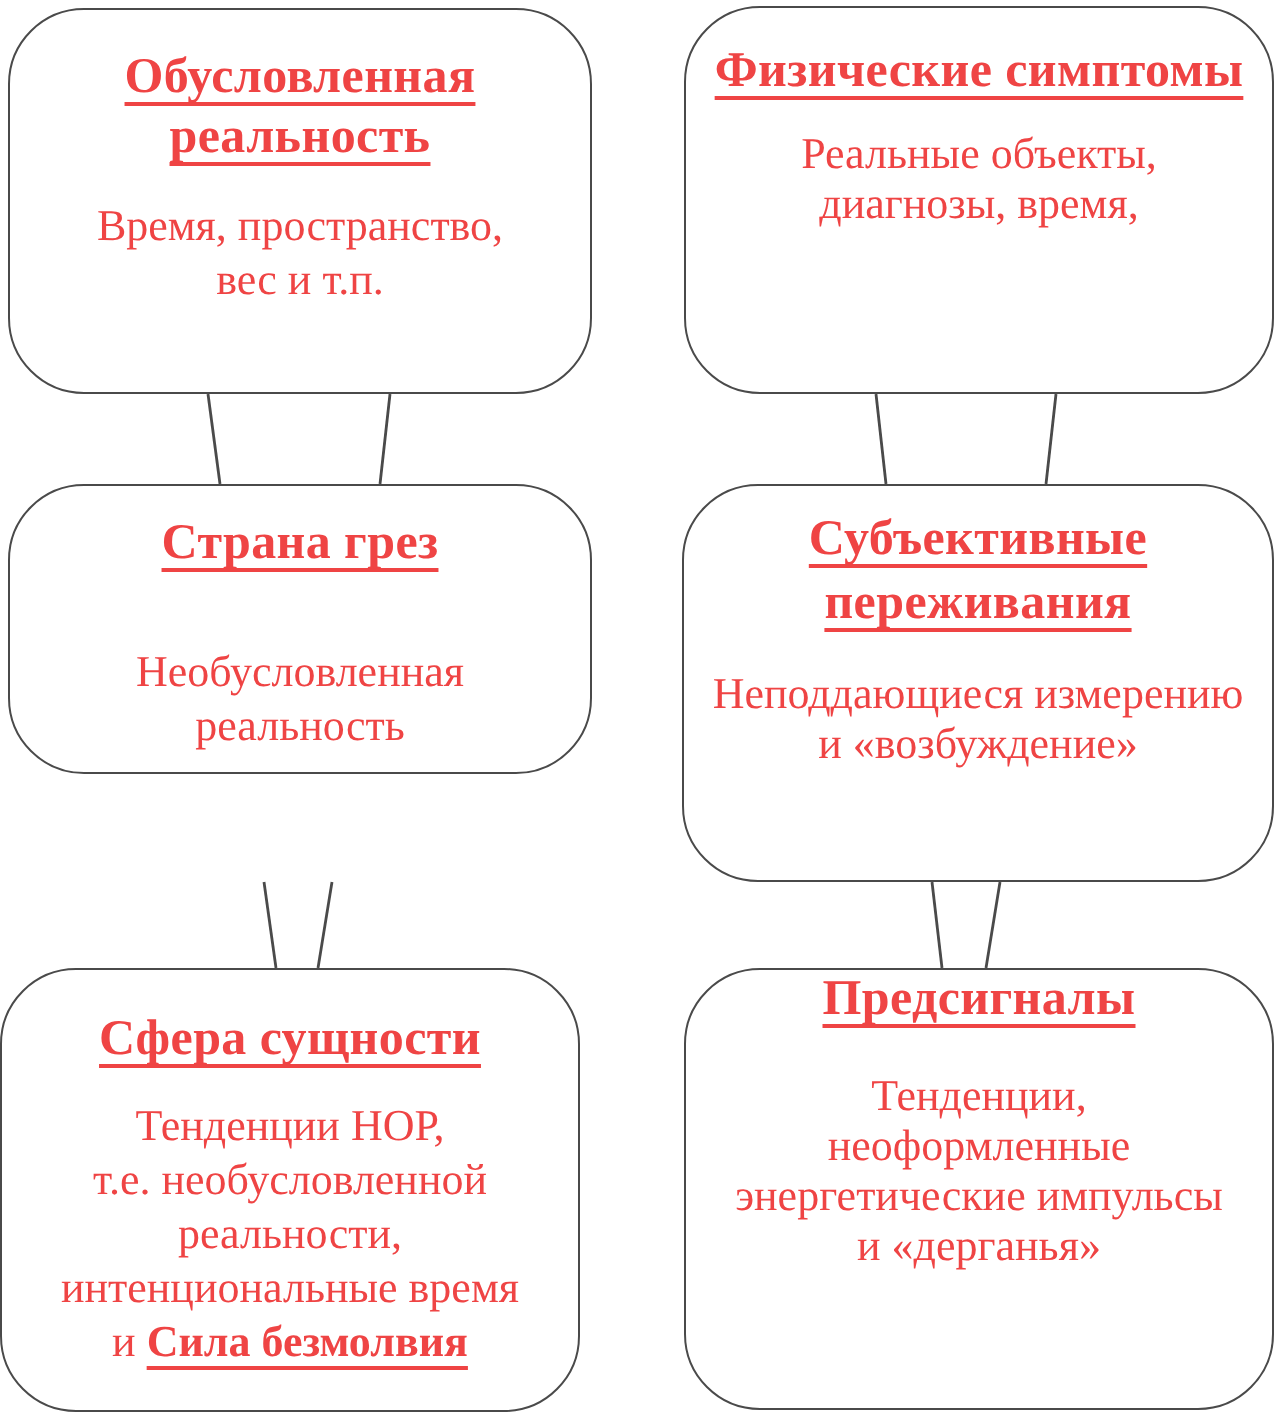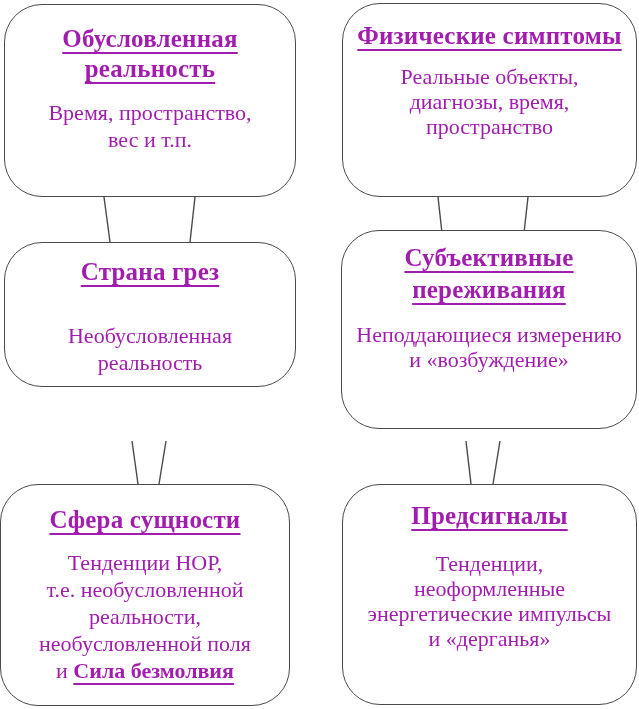--- a/index.html
+++ b/index.html
@@ -6,21 +6,21 @@
     margin: 0;
     padding: 0;
     background: #ffffff;
   }
   .stage {
     position: relative;
     width: 639px;
     height: 709px;
     background: #ffffff;
     font-family: "Liberation Serif", "DejaVu Serif", serif;
-    color: #a21caf;
+    color: #ef4444;
     overflow: hidden;
   }
   .connectors {
     position: absolute;
     left: 0;
     top: 0;
     width: 639px;
     height: 709px;
   }
   .box {
@@ -52,21 +52,21 @@
     font-weight: 700;
     text-decoration: underline;
     text-decoration-thickness: 2px;
     text-underline-offset: 5px;
   }
 
   
   .b1 { left: 4px;   top: 4px;   width: 292px; height: 193px; }
   .b2 { left: 342px; top: 3px;   width: 295px; height: 194px; }
   .b3 { left: 4px;   top: 242px; width: 292px; height: 145px; }
-  .b4 { left: 341px; top: 230px; width: 296px; height: 199px; }
+  .b4 { left: 341px; top: 242px; width: 296px; height: 199px; }
   .b5 { left: 0;   top: 484px; width: 290px; height: 222px; text-align: center; }
   .b6 { left: 342px; top: 484px; width: 295px; height: 221px; }
 
   
   .b1 .box-title { margin-top: 19px; }
   .b1 .box-body  { margin-top: 15px; }
   .b1 .bline     { line-height: 27px; }
 
   .b2 .box-title { margin-top: 17px; }
   .b2 .box-body  { margin-top: 13px; }
@@ -77,21 +77,21 @@
   .b3 .bline     { line-height: 27px; }
 
   .b4 .box-title { margin-top: 11px; line-height: 32px; }
   .b4 .box-body  { margin-top: 16px; }
   .b4 .bline     { line-height: 25px; }
 
   .b5 .box-title { margin-top: 20px; }
   .b5 .box-body  { margin-top: 14px; }
   .b5 .bline     { line-height: 27px; }
 
-  .b6 .box-title { margin-top: 16px; }
+  .b6 .box-title { }
   .b6 .box-body  { margin-top: 20px; }
   .b6 .bline     { line-height: 25px; }
 </style>
 </head>
 <body>
 
 <div class="stage">
 
   <svg class="connectors" viewBox="0 0 639 709" xmlns="http://www.w3.org/2000/svg">
     <line x1="104" y1="197" x2="110" y2="242" stroke="#4a4a4a" stroke-width="1.4"></line>
@@ -110,21 +110,20 @@
       <div class="bline">Время, пространство,</div>
       <div class="bline">вес и т.п.</div>
     </div>
   </div>
 
   <div class="box b2">
     <div class="box-title">Физические симптомы</div>
     <div class="box-body">
       <div class="bline">Реальные объекты,</div>
       <div class="bline">диагнозы, время,</div>
-      <div class="bline">пространство</div>
     </div>
   </div>
 
   <div class="box b3">
     <div class="box-title">Страна грез</div>
     <div class="box-body">
       <div class="bline">Необусловленная</div>
       <div class="bline">реальность</div>
     </div>
   </div>
@@ -136,21 +135,21 @@
       <div class="bline">и «возбуждение»</div>
     </div>
   </div>
 
   <div class="box b5">
     <div class="box-title">Сфера сущности</div>
     <div class="box-body">
       <div class="bline">Тенденции НОР,</div>
       <div class="bline">т.е. необусловленной</div>
       <div class="bline">реальности,</div>
-      <div class="bline">необусловленной поля</div>
+      <div class="bline">интенциональные время</div>
       <div class="bline"><span>и </span><span class="emph">Сила безмолвия</span></div>
     </div>
   </div>
 
   <div class="box b6">
     <div class="box-title">Предсигналы</div>
     <div class="box-body">
       <div class="bline">Тенденции,</div>
       <div class="bline">неоформленные</div>
       <div class="bline">энергетические импульсы</div>

